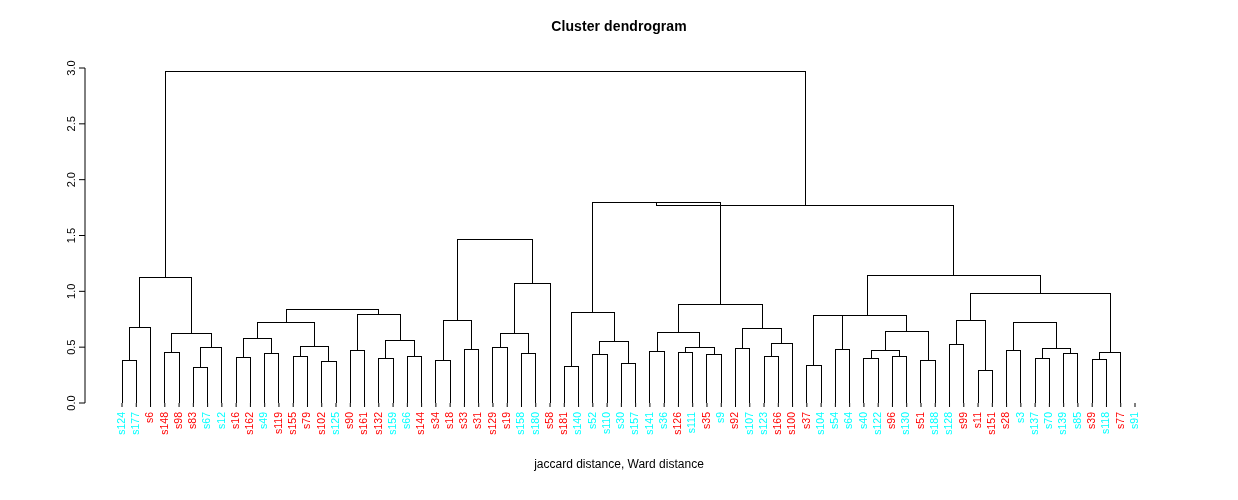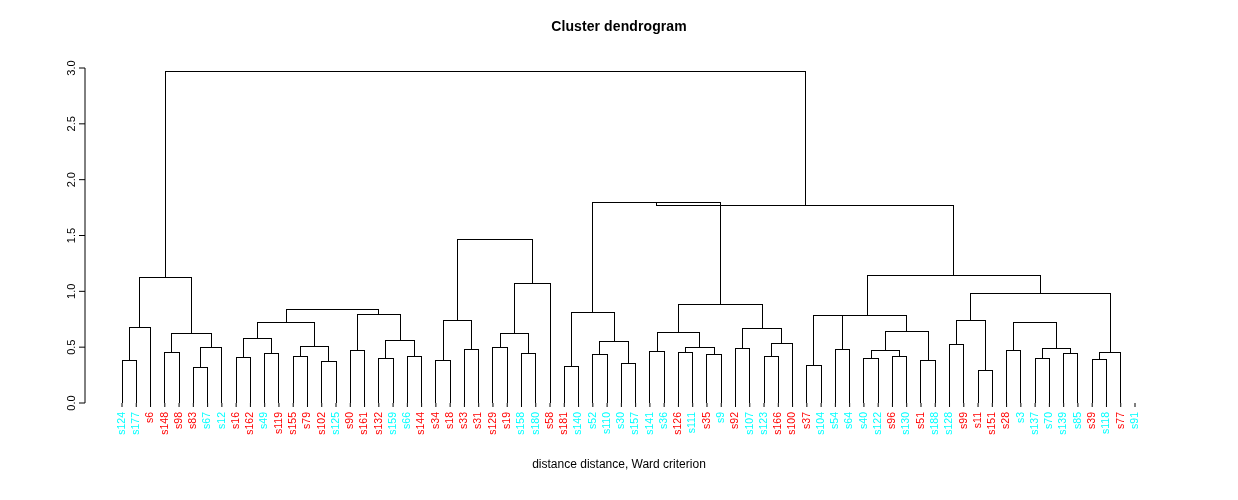--- a/index.html
+++ b/index.html
@@ -255,15 +255,15 @@
         <text x="1092.1971830985915" y="412" fill="#FF0000" text-anchor="end" dominant-baseline="middle" transform="rotate(-90 1092.1971830985915 412)" class="leaf-label">s39</text>
         <line x1="1106.4647887323943" y1="403" x2="1106.4647887323943" y2="407" stroke="#000" stroke-width="1"></line>
         <text x="1106.4647887323943" y="412" fill="#00FFFF" text-anchor="end" dominant-baseline="middle" transform="rotate(-90 1106.4647887323943 412)" class="leaf-label">s118</text>
         <line x1="1120.7323943661972" y1="403" x2="1120.7323943661972" y2="407" stroke="#000" stroke-width="1"></line>
         <text x="1120.7323943661972" y="412" fill="#FF0000" text-anchor="end" dominant-baseline="middle" transform="rotate(-90 1120.7323943661972 412)" class="leaf-label">s77</text>
         <line x1="1135" y1="403" x2="1135" y2="407" stroke="#000" stroke-width="1"></line>
         <text x="1135" y="412" fill="#00FFFF" text-anchor="end" dominant-baseline="middle" transform="rotate(-90 1135 412)" class="leaf-label">s91</text>
       </g>
     </svg>
 
-  <div id="xlab">distance distance, Ward criterion</div>
+  <div id="xlab">jaccard distance, Ward distance</div>
 
 </div>
 
 </body></html>

